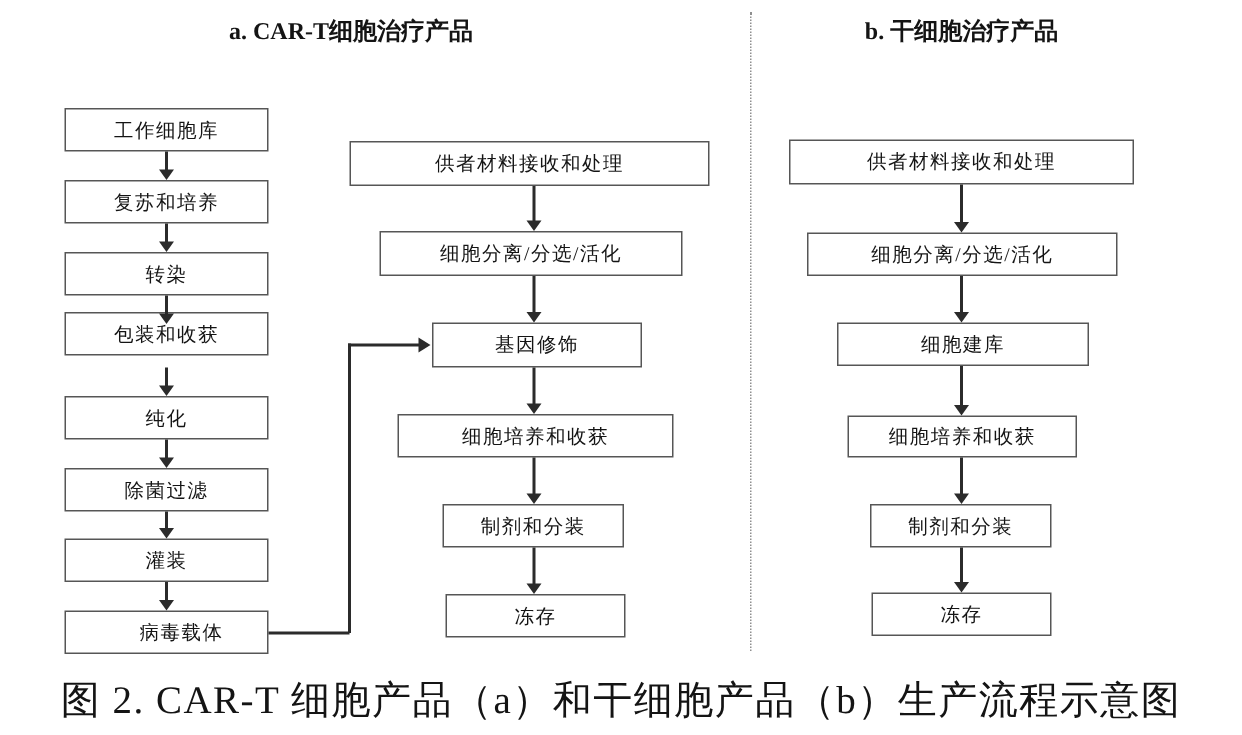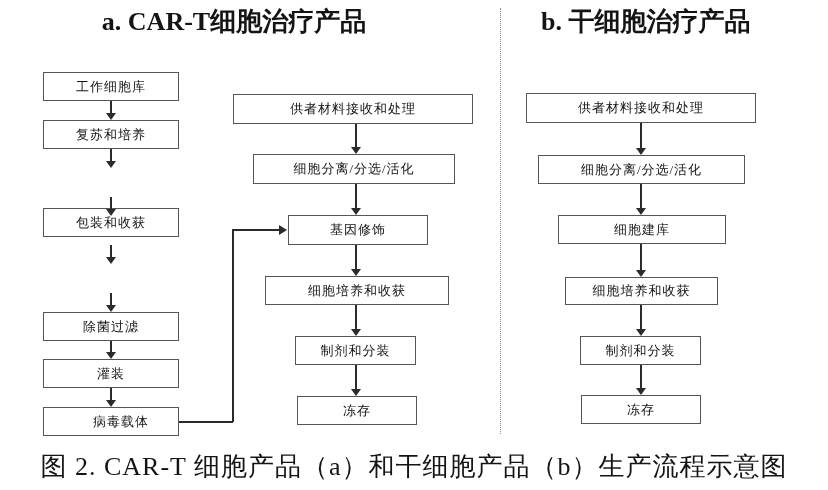--- a/index.html
+++ b/index.html
@@ -11,21 +11,21 @@
   }
   html,body{margin:0;padding:0;background:#fff;}
   .stage{
     position:relative;width:828px;height:490px;
     background:var(--background);overflow:hidden;
     font-family:"Liberation Serif","DejaVu Serif",serif;
     color:var(--text);
   }
   .title{
     position:absolute;text-align:center;font-weight:bold;
-    font-size:26px;line-height:24px;white-space:nowrap;
+    font-size:16px;line-height:24px;white-space:nowrap;
   }
   .box{
     position:absolute;box-sizing:border-box;
     border:1.5px solid var(--box_border);background:#fff;
     display:flex;align-items:center;justify-content:center;
     font-size:13px;letter-spacing:1px;white-space:nowrap;
   }
   .arr{position:absolute;width:10px;}
   .arr::before{
     content:"";position:absolute;left:4.25px;top:0;bottom:5px;
@@ -56,21 +56,23 @@
 
 <div class="stage">
 
   <div class="title" style="left:34px;top:10px;width:400px;">a. CAR-T细胞治疗产品</div>
   <div class="title" style="left:541px;top:10px;width:200px;">b. 干细胞治疗产品</div>
 
   <div class="divider" style="left:500px;top:8px;height:426px;"></div>
 
   <div class="box" style="left:43px;top:72px;width:136px;height:29px;">工作细胞库</div>
   <div class="box" style="left:43px;top:120px;width:136px;height:29px;">复苏和培养</div>
+  <div class="box" style="left:43px;top:168px;width:136px;height:29px;">转染</div>
   <div class="box" style="left:43px;top:208px;width:136px;height:29px;">包装和收获</div>
+  <div class="box" style="left:43px;top:264px;width:136px;height:29px;">纯化</div>
   <div class="box" style="left:43px;top:312px;width:136px;height:29px;">除菌过滤</div>
   <div class="box" style="left:43px;top:359px;width:136px;height:29px;">灌装</div>
   <div class="box" style="left:43px;top:407px;width:136px;height:29px;padding-left:20px;">病毒载体</div>
 
   <div class="arr" style="left:106px;top:101px;height:19px;"></div>
   <div class="arr" style="left:106px;top:149px;height:19px;"></div>
   <div class="arr" style="left:106px;top:197px;height:19px;"></div>
   <div class="arr" style="left:106px;top:245px;height:19px;"></div>
   <div class="arr" style="left:106px;top:293px;height:19px;"></div>
   <div class="arr" style="left:106px;top:341px;height:18px;"></div>

